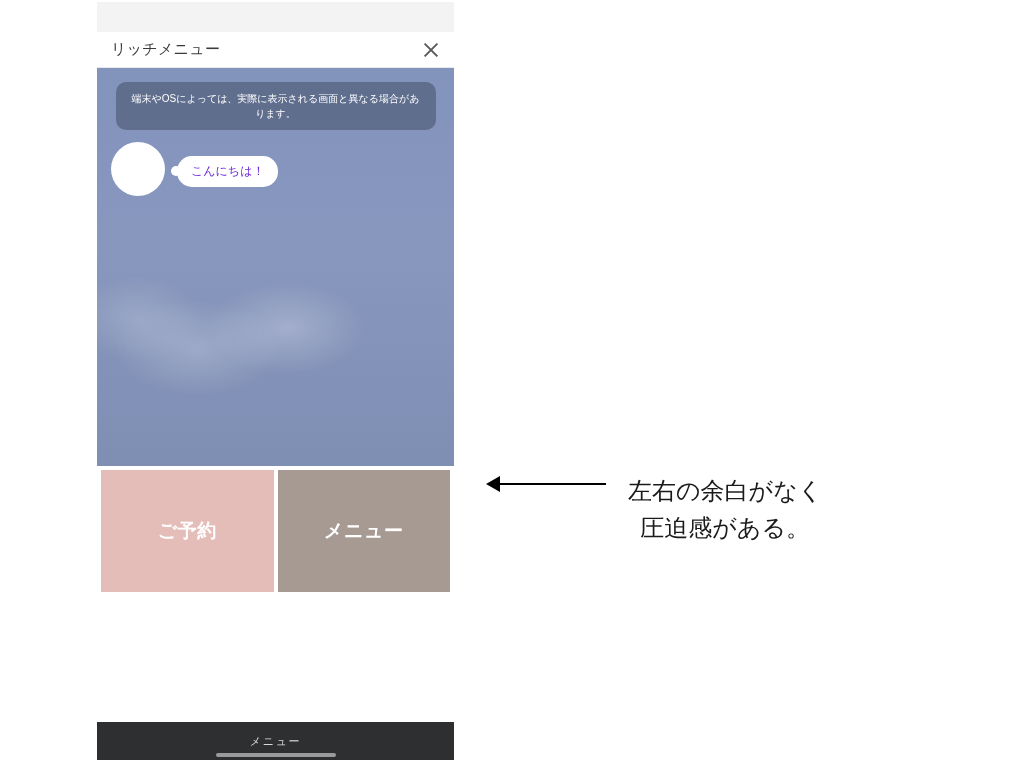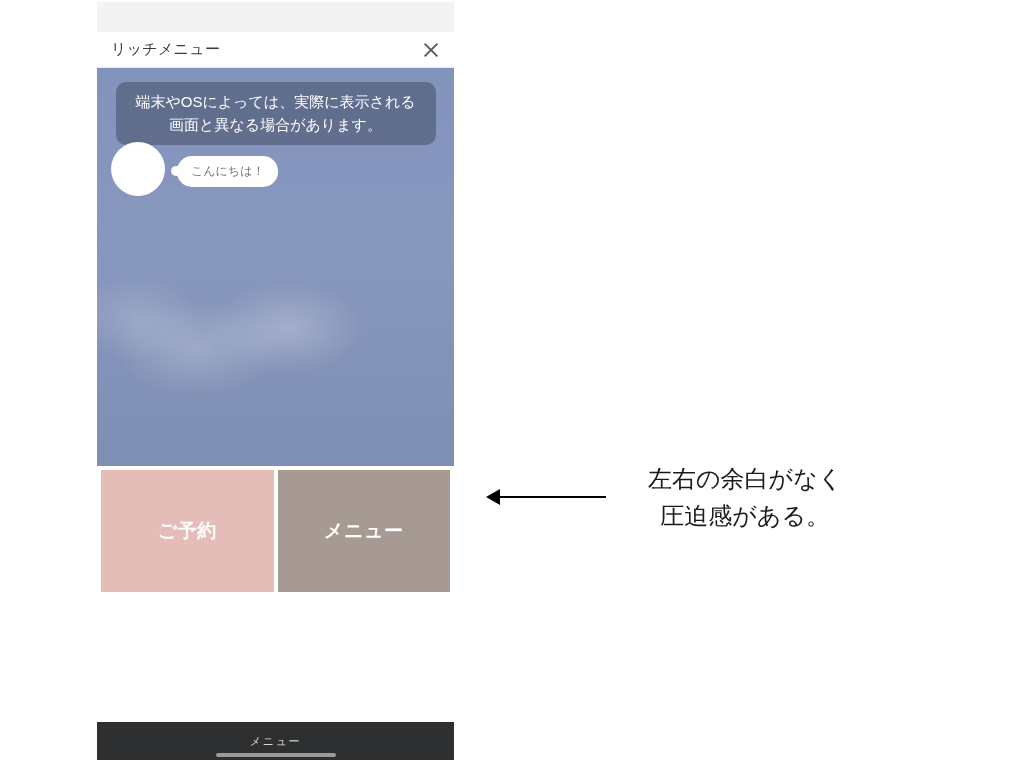--- a/index.html
+++ b/index.html
@@ -79,21 +79,21 @@
   }
 
   .notice-pill {
     position: absolute;
     top: 14px;
     left: 50%;
     transform: translateX(-50%);
     width: 320px;
     background: rgba(83,96,125,0.72);
     color: #ffffff;
-    font-size: 15px;
+    font-size: 10px;
     line-height: 1.5;
     text-align: center;
     padding: 9px 16px;
     border-radius: 10px;
   }
 
   .avatar {
     position: absolute;
     top: 74px;
     left: 14px;
@@ -101,21 +101,21 @@
     height: 54px;
     border-radius: 50%;
     background: #ffffff;
   }
 
   .bubble {
     position: absolute;
     top: 88px;
     left: 80px;
     background: #ffffff;
-    color: #737373;
+    color: #6d28d9;
     font-size: 12px;
     padding: 7px 14px;
     border-radius: 15px;
   }
   .bubble::before {
     
     content: "";
     position: absolute;
     left: -6px;
     top: 10px;
@@ -168,24 +168,22 @@
     width: 120px;
     height: 4px;
     border-radius: 3px;
     background: #9a9a9a;
   }
 
   
   .annotation {
     position: absolute;
     left: 486px;
-    top: 460px;
-    display: flex;
-    align-items: center;
-    gap: 20px;
+    top: 472px;
+    display: flex;
   }
   .arrow {
     width: 120px;
     height: 24px;
     position: relative;
     margin-right: 22px;
   }
   .arrow-line {
     position: absolute;
     top: 11px;

